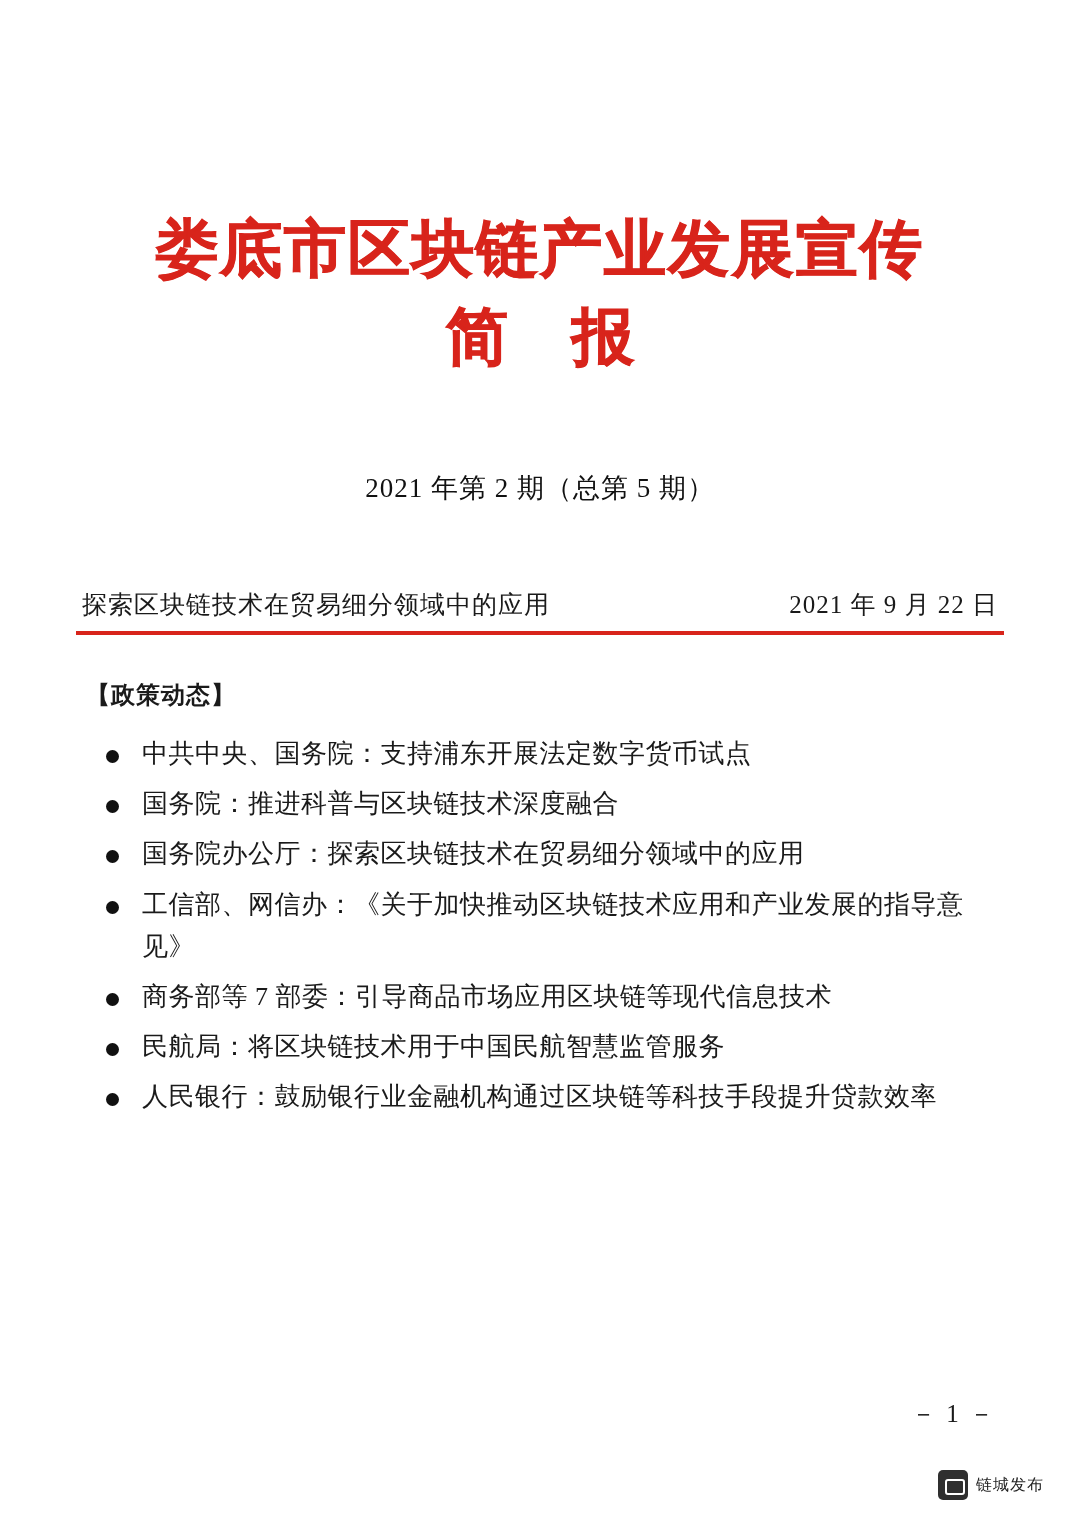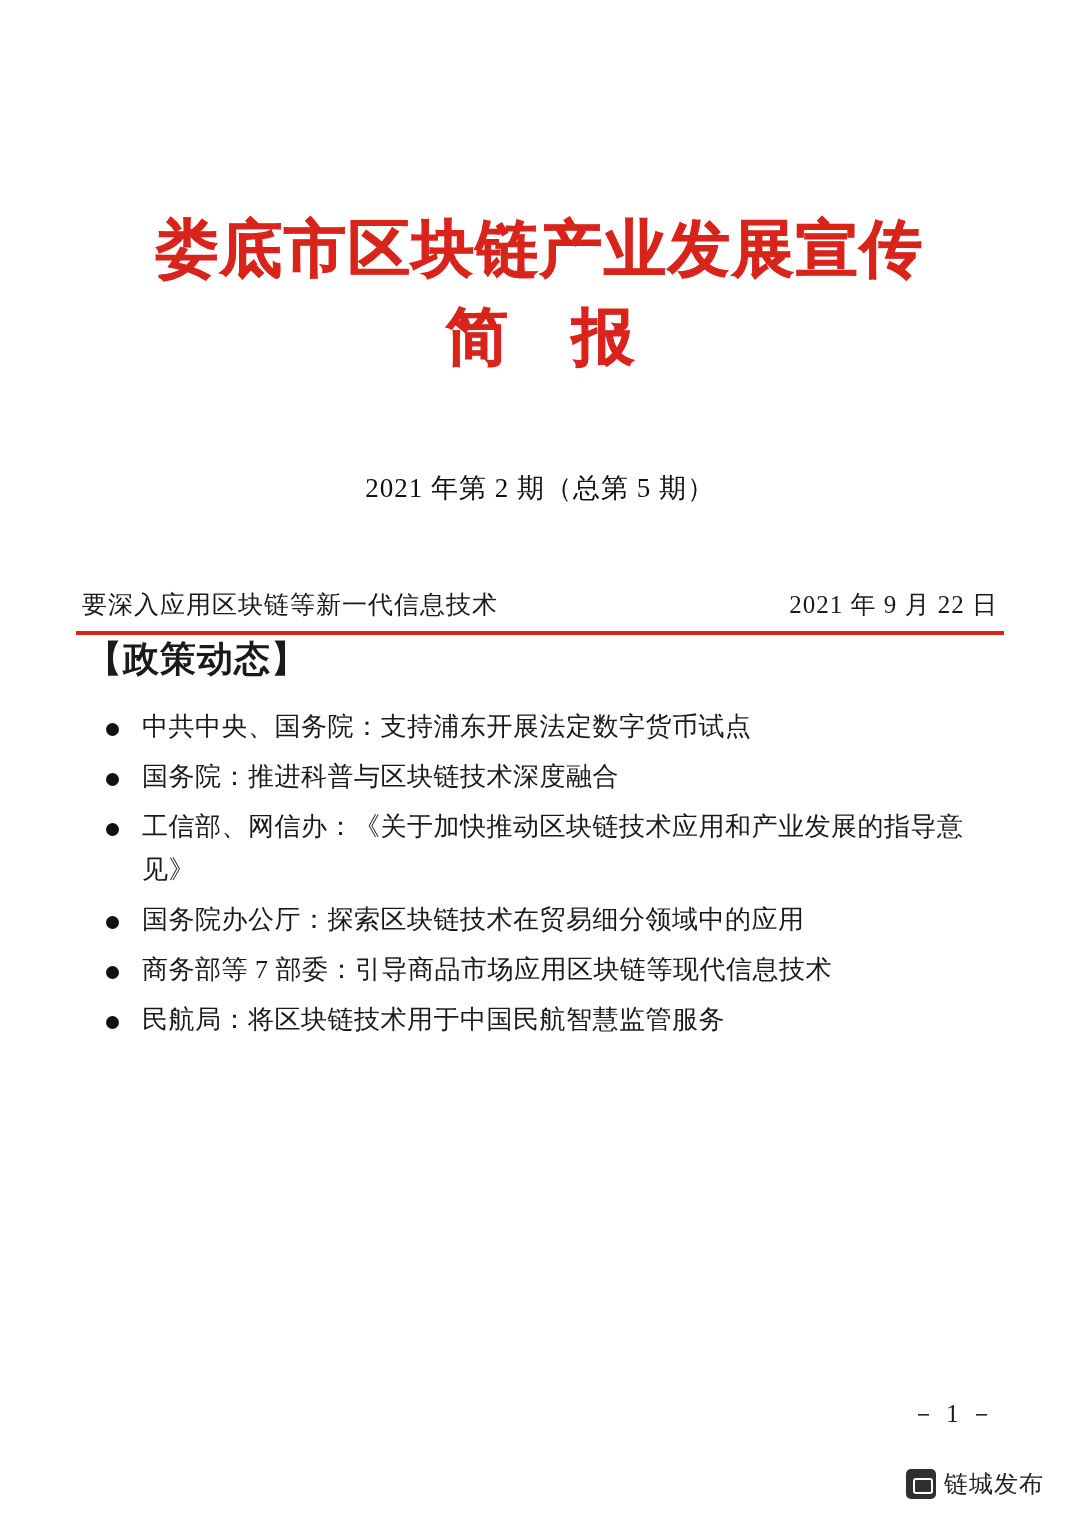--- a/index.html
+++ b/index.html
@@ -59,21 +59,22 @@
     padding: 0 10px 10px 10px;
     font-size: 25px;
     letter-spacing: 1px;
   }
   .meta-rule {
     height: 4px;
     background: #d8241b;
     margin: 0 4px;
   }
   .section-title {
-    font-size: 36px;
+    margin-top: 44px;
+    font-size: 24px;
     font-weight: bold;
     letter-spacing: 1px;
     padding-left: 14px;
   }
   ul.bullets {
     list-style: none;
     margin: 22px 0 0 0;
     padding: 0 0 0 30px;
   }
   ul.bullets li {
@@ -123,53 +124,54 @@
     content: "";
     position: absolute;
     left: 7px;
     top: 9px;
     width: 16px;
     height: 12px;
     border: 2.5px solid #ffffff;
     border-radius: 3px;
   }
   .wm-text {
-    font-size: 24px;
+    font-size: 16px;
     color: #222;
     font-family: Liberation Sans, sans-serif;
     letter-spacing: 1px;
   }
 </style>
 </head>
 <body>
 
 <div class="page">
 
   <div class="masthead">
     <div class="masthead-line1">娄底市区块链产业发展宣传</div>
     <div class="masthead-line2">简报</div>
   </div>
 
   <div class="issue">2021 年第 2 期（总第 5 期）</div>
 
   <div class="meta-row">
-    <div>要深入应用区块链等新一代信息技术</div>
+    <div>探索区块链技术在贸易细分领域中的应用</div>
     <div>2021 年 9 月 22 日</div>
   </div>
   <div class="meta-rule"></div>
 
   <div class="section-title">【政策动态】</div>
 
   <ul class="bullets">
     <li>中共中央、国务院：支持浦东开展法定数字货币试点</li>
     <li>国务院：推进科普与区块链技术深度融合</li>
+    <li>国务院办公厅：探索区块链技术在贸易细分领域中的应用</li>
     <li>工信部、网信办：《关于加快推动区块链技术应用和产业发展的指导意见》</li>
-    <li>国务院办公厅：探索区块链技术在贸易细分领域中的应用</li>
     <li>商务部等 7 部委：引导商品市场应用区块链等现代信息技术</li>
     <li>民航局：将区块链技术用于中国民航智慧监管服务</li>
+    <li>人民银行：鼓励银行业金融机构通过区块链等科技手段提升贷款效率</li>
   </ul>
 
   <div class="page-number">－ 1 －</div>
 
   <div class="watermark">
     <div class="wm-logo"></div>
     <div class="wm-text">链城发布</div>
   </div>
 
 </div>

